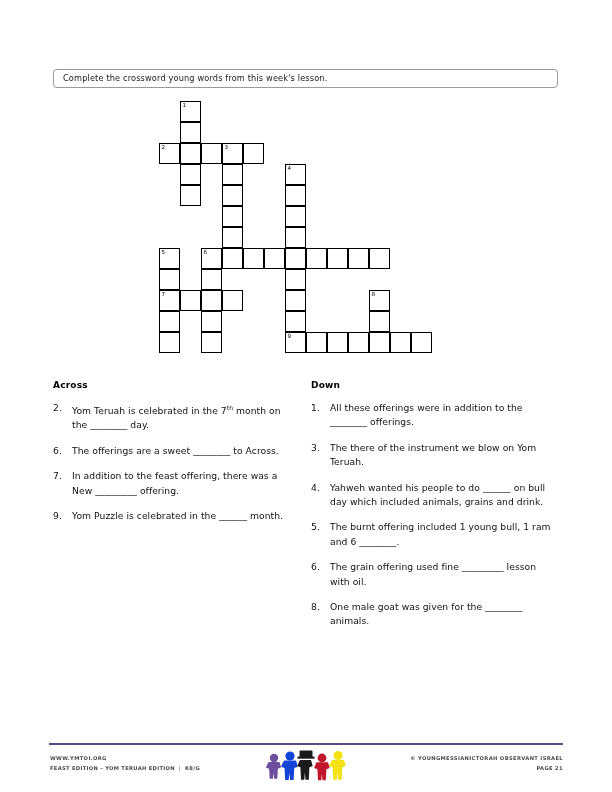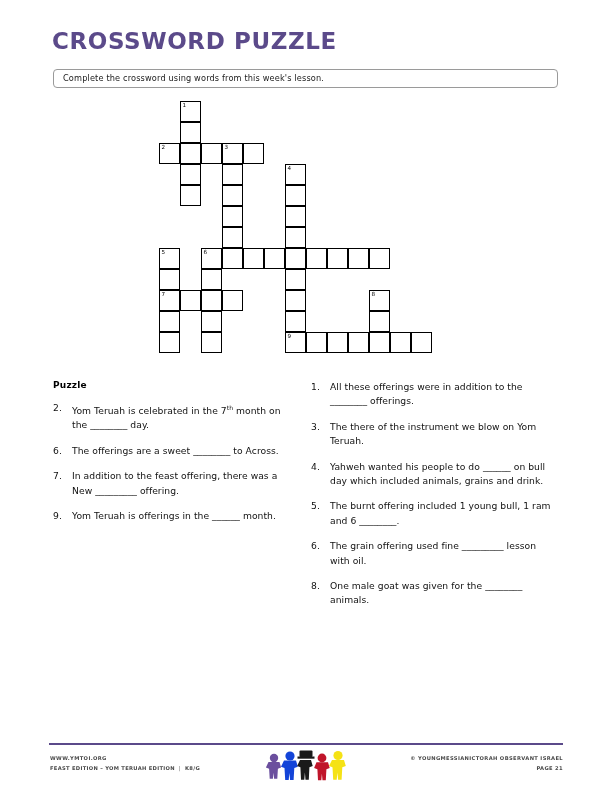--- a/index.html
+++ b/index.html
@@ -154,24 +154,23 @@
     top: 749px;
     width: 86px;
     height: 36px;
   }
 </style>
 </head>
 <body>
 
 <div id="page">
 
-  <div class="page-title">Crossword Puzzle</div>
 
   <div class="instruction-box">
-    <div class="instruction-text">Complete the crossword using words from this week's lesson.</div>
+    <div class="instruction-text">Complete the crossword young words from this week's lesson.</div>
   </div>
 
   <div id="grid-wrap">
       <div class="cell" style="left: 180px; top: 101px;">
         <span class="cellnum">1</span>
       </div>
       <div class="cell" style="left: 180px; top: 122px;"></div>
       <div class="cell" style="left: 159px; top: 143px;">
         <span class="cellnum">2</span>
       </div>
@@ -231,42 +230,43 @@
       </div>
       <div class="cell" style="left: 306px; top: 332px;"></div>
       <div class="cell" style="left: 327px; top: 332px;"></div>
       <div class="cell" style="left: 348px; top: 332px;"></div>
       <div class="cell" style="left: 369px; top: 332px;"></div>
       <div class="cell" style="left: 390px; top: 332px;"></div>
       <div class="cell" style="left: 411px; top: 332px;"></div>
     </div>
 
   <div class="clues-col" id="across-col">
-    <div class="clues-heading">Puzzle</div>
+    <div class="clues-heading">Across</div>
     <div id="across-list">
         <div class="clue">
           <span class="clue-num">2.</span>
           <span class="clue-text">Yom Teruah is celebrated in the 7<sup>th</sup> month on the ________ day.</span>
         </div>
         <div class="clue">
           <span class="clue-num">6.</span>
           <span class="clue-text">The offerings are a sweet ________ to Across.</span>
         </div>
         <div class="clue">
           <span class="clue-num">7.</span>
           <span class="clue-text">In addition to the feast offering, there was a New _________ offering.</span>
         </div>
         <div class="clue">
           <span class="clue-num">9.</span>
-          <span class="clue-text">Yom Teruah is offerings in the ______ month.</span>
+          <span class="clue-text">Yom Puzzle is celebrated in the ______ month.</span>
         </div>
       </div>
   </div>
 
   <div class="clues-col" id="down-col">
+    <div class="clues-heading">Down</div>
     <div id="down-list">
         <div class="clue">
           <span class="clue-num">1.</span>
           <span class="clue-text">All these offerings were in addition to the ________ offerings.</span>
         </div>
         <div class="clue">
           <span class="clue-num">3.</span>
           <span class="clue-text">The there of the instrument we blow on Yom Teruah.</span>
         </div>
         <div class="clue">

